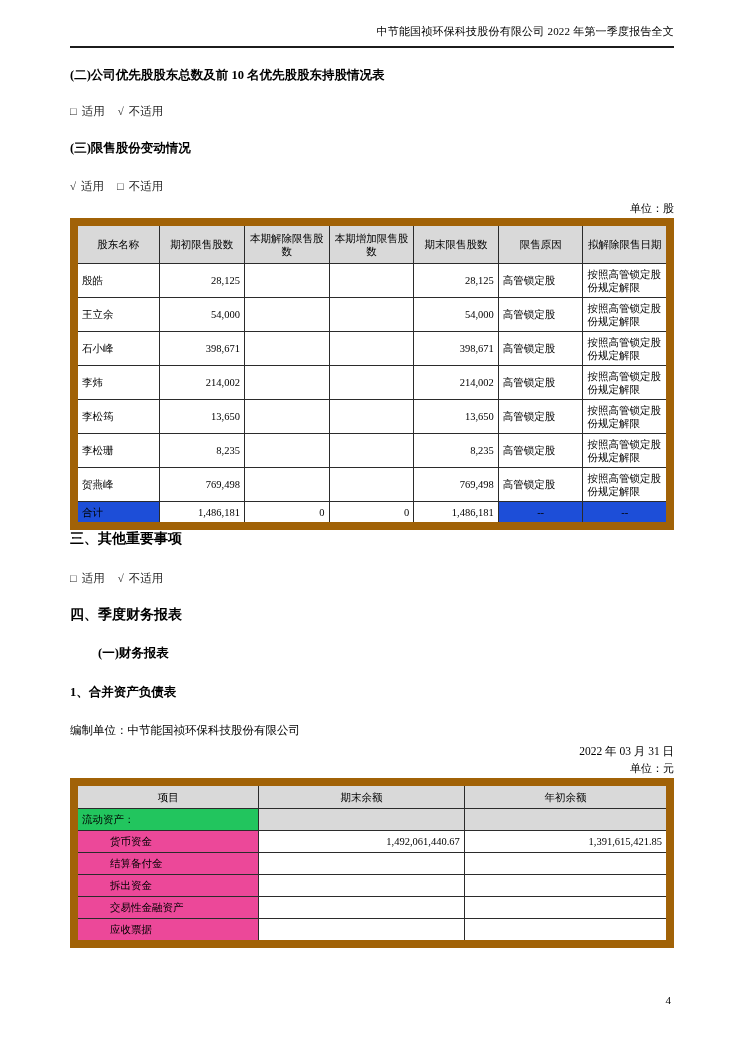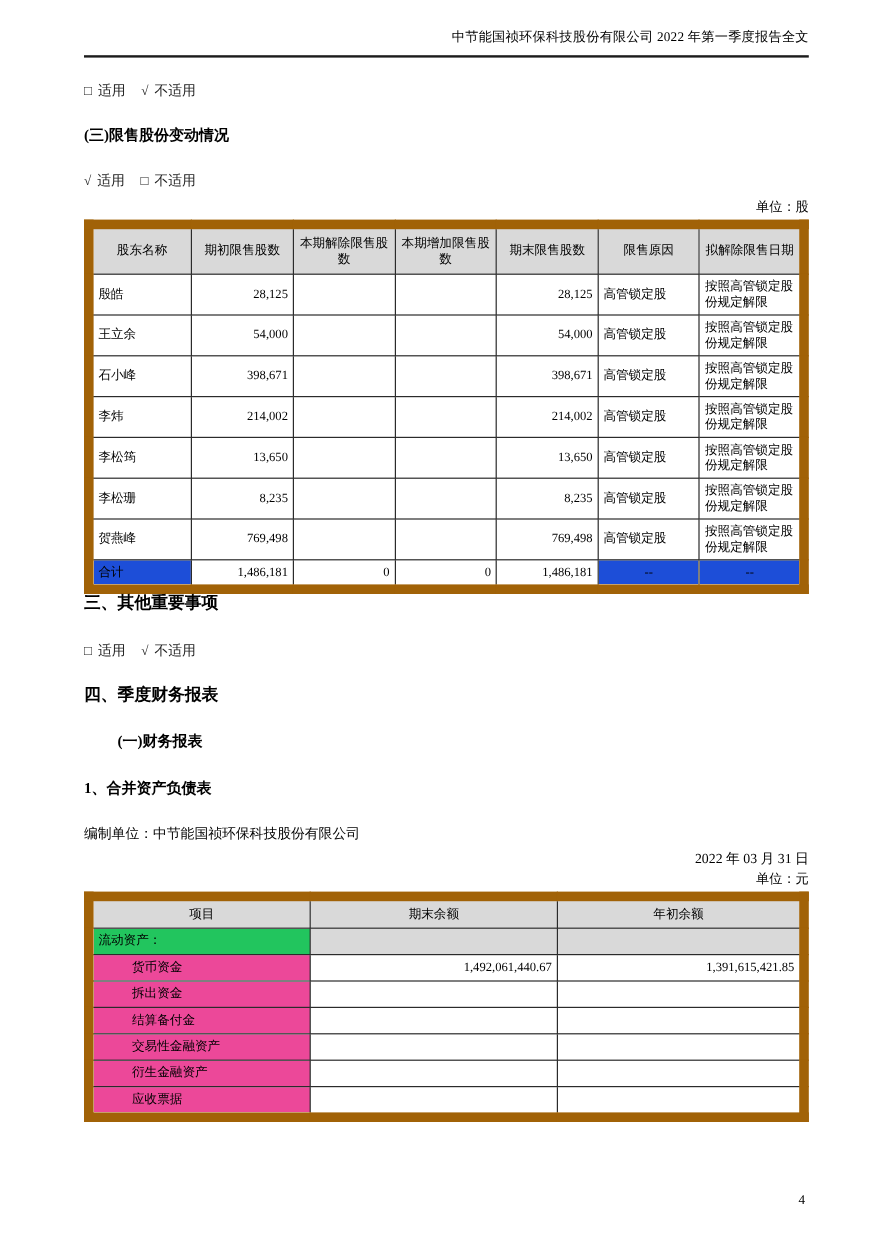--- a/index.html
+++ b/index.html
@@ -61,20 +61,21 @@
   .page-number{position:absolute;right:72px;bottom:44px;font-size:11px;}
 </style>
 </head>
 <body>
 
 <div class="page">
 
   <div class="doc-header">中节能国祯环保科技股份有限公司 2022 年第一季度报告全文</div>
   <div class="header-rule"></div>
 
+  <div class="h-sub" id="sec-preferred">(二)公司优先股股东总数及前 10 名优先股股东持股情况表</div>
 
   <div class="applic" id="applic-preferred">
     <span class="tok glyph">□</span><span class="tok">适用</span><span class="tok tok2 glyph">√</span><span class="tok">不适用</span>
   </div>
 
   <div class="h-sub" id="sec-restricted">(三)限售股份变动情况</div>
 
   <div class="applic" id="applic-restricted">
     <span class="tok glyph">√</span><span class="tok">适用</span><span class="tok tok2 glyph">□</span><span class="tok">不适用</span>
   </div>
@@ -216,36 +217,31 @@
           <td class="t2-label">流动资产：</td>
           <td class="t2-value"></td>
           <td class="t2-value"></td>
         </tr>
         <tr>
           <td class="t2-label indent">货币资金</td>
           <td class="t2-value">1,492,061,440.67</td>
           <td class="t2-value">1,391,615,421.85</td>
         </tr>
         <tr>
+          <td class="t2-label indent">结算备付金</td>
+          <td class="t2-value"></td>
+          <td class="t2-value"></td>
+        </tr>
+        <tr>
           <td class="t2-label indent">拆出资金</td>
           <td class="t2-value"></td>
           <td class="t2-value"></td>
         </tr>
         <tr>
-          <td class="t2-label indent">结算备付金</td>
-          <td class="t2-value"></td>
-          <td class="t2-value"></td>
-        </tr>
-        <tr>
           <td class="t2-label indent">交易性金融资产</td>
-          <td class="t2-value"></td>
-          <td class="t2-value"></td>
-        </tr>
-        <tr>
-          <td class="t2-label indent">衍生金融资产</td>
           <td class="t2-value"></td>
           <td class="t2-value"></td>
         </tr>
         <tr>
           <td class="t2-label indent">应收票据</td>
           <td class="t2-value"></td>
           <td class="t2-value"></td>
         </tr>
       </tbody>
   </table>

